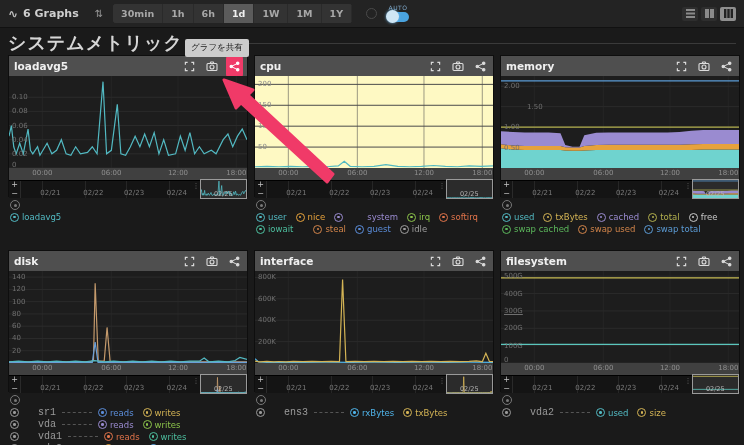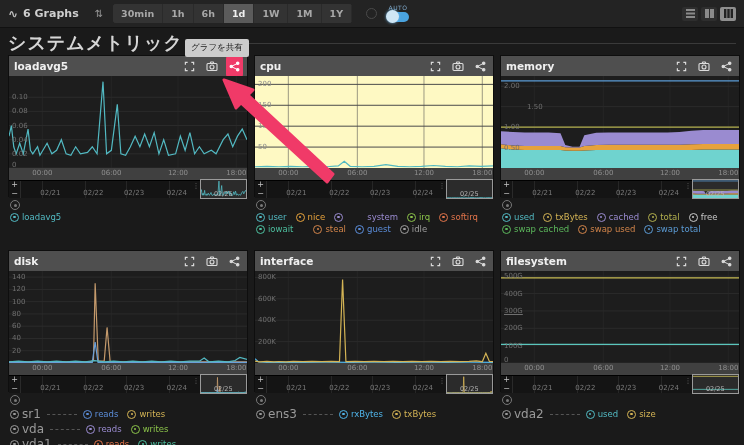--- a/index.html
+++ b/index.html
@@ -62,21 +62,21 @@
   
   .legend{margin-top:3px;padding-left:2px;}
   .collapse-ic{width:8px;height:8px;border:1px solid #787878;border-radius:50%;display:flex;
                align-items:center;justify-content:center;margin-bottom:2px;}
   .collapse-ic i{width:3px;height:3px;border-radius:50%;background:#787878;}
   .lrow{display:flex;align-items:center;flex-wrap:wrap;row-gap:2px;min-height:10px;margin-bottom:1px;}
   .litem{display:inline-flex;align-items:center;gap:3px;font-size:8.5px;margin-right:9px;cursor:pointer;}
   .ring{width:7px;height:7px;border:1px solid currentColor;border-radius:50%;display:inline-flex;
         align-items:center;justify-content:center;flex:0 0 auto;}
   .ring i{width:2.5px;height:2.5px;border-radius:50%;background:currentColor;}
-  .ldev{color:#9a9a9a;font-size:12px;display:inline-flex;align-items:center;gap:3px;}
+  .ldev{color:#9a9a9a;font-size:10px;display:inline-flex;align-items:center;gap:19px;font-family:Liberation Mono, monospace;}
   .lconn{width:30px;border-top:1px dashed #555;margin:0 6px;}
 
   
   .tooltip{position:absolute;left:185px;top:39px;background:#cccccc;color:#1c1c1c;font-size:8.5px;
            padding:3px 6px;border-radius:2px;z-index:60;white-space:nowrap;}
   .anno-svg{position:absolute;inset:0;width:744px;height:445px;z-index:55;pointer-events:none;}
 </style>
 </head>
 <body>
 <div id="app">

